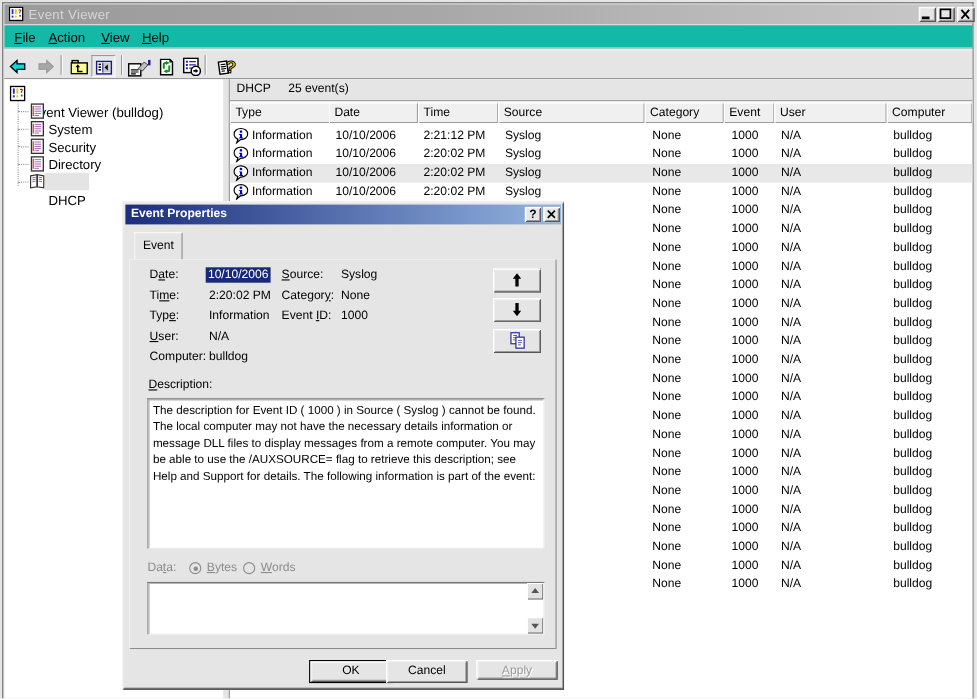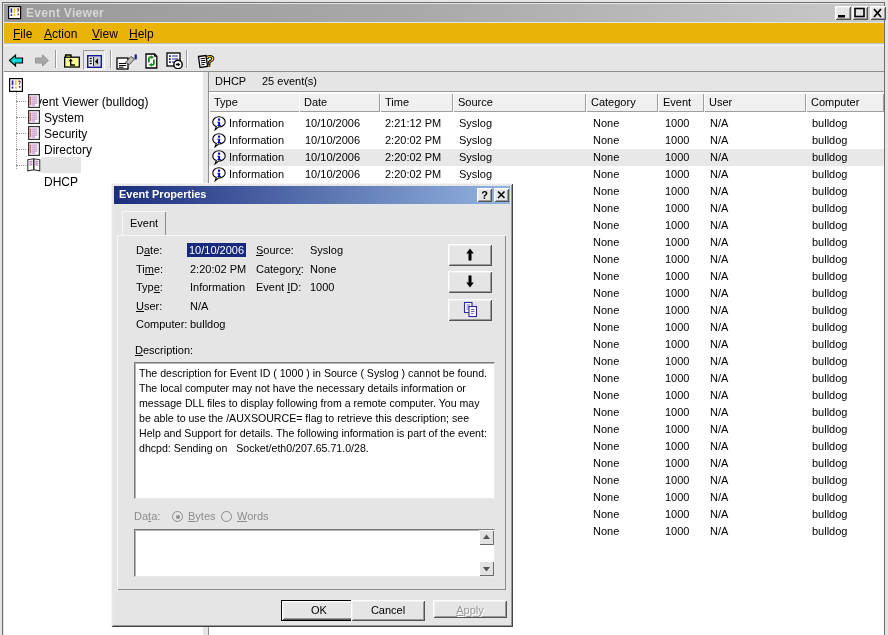--- a/index.html
+++ b/index.html
@@ -1,24 +1,24 @@
 <!DOCTYPE html>
 <html><head><meta charset="utf-8"><title>Event Viewer</title><style>
 *{margin:0;padding:0;box-sizing:border-box}
 html,body{width:888px;height:635px;overflow:hidden}
 body{position:relative;background:#e5e5e5;font-family:"Liberation Sans",sans-serif;font-size:11px;color:#000}
 .abs{position:absolute}
 
 .frame{position:absolute;left:2px;top:2px;right:3px;bottom:0;border:1px solid #6e6e6e;border-bottom:none}
 
 .tbar{position:absolute;left:4px;top:4px;width:880px;height:18px;background:linear-gradient(90deg,#9a9a9a 0%,#a8a8a8 45%,#c9c9c9 100%)}
-.tbar .ttext{position:absolute;left:22px;top:2px;font-size:12px;font-weight:bold;color:#d6d6d6;letter-spacing:0.3px}
+.tbar .ttext{position:absolute;left:22px;top:2px;font-size:12px;font-weight:normal;color:#d6d6d6;letter-spacing:0.3px}
 .capbtn{position:absolute;top:6px;width:16px;height:14px;background:#e5e5e5;box-shadow:inset 1px 1px 0 #fff,inset -1px -1px 0 #555,inset 2px 2px 0 #efefef,inset -2px -2px 0 #9a9a9a}
 
-.menu{position:absolute;left:4px;top:23px;width:880px;height:21px;background:#eab308}
+.menu{position:absolute;left:4px;top:23px;width:880px;height:21px;background:#14b8a6}
 .menu span{position:absolute;top:4px;font-size:12px}
 
 .tools{position:absolute;left:4px;top:45px;width:880px;height:27px;background:#e5e5e5;border-top:1px solid #f2f2f2}
 .tsep{position:absolute;top:4px;width:2px;height:18px;border-left:1px solid #9a9a9a;border-right:1px solid #fff}
 
 .treepane{position:absolute;left:4px;top:72px;width:199px;height:563px;background:#fff}
 .rightpane{position:absolute;left:209px;top:72px;width:675px;height:563px;background:#fff}
 .ctop{position:absolute;left:4px;top:71px;width:880px;height:1px;background:#8e8e8e}
 .split{position:absolute;left:203px;top:72px;width:6px;height:563px;background:#e5e5e5;border-right:1px solid #8e8e8e}
 
@@ -459,24 +459,23 @@
 <div class="dlgbtn" style="left:337px;top:116px;width:44px;height:22px"><svg width="44" height="22" viewBox="0 0 44 22">
         <rect x="16.5" y="3.5" width="7.5" height="10" fill="#fff" stroke="#2a2a9a" stroke-width="1.1"></rect>
         <path d="M18.5 6 H22 M18.5 8 H22 M18.5 10 H21" stroke="#2a2a9a" stroke-width="0.7"></path>
         <rect x="21" y="7.5" width="7.5" height="10" fill="#fff" stroke="#2a2a9a" stroke-width="1.1"></rect>
         <path d="M23 10.5 H26.5 M23 12.5 H26.5 M23 14.5 H25.5" stroke="#2a2a9a" stroke-width="0.7"></path>
       </svg></div>
 <div class="fld" style="left:24px;top:161px"><u>D</u>escription:</div>
 <div class="descbox">
       <div style="position:absolute;left:4px;top:4px">The description for Event ID ( 1000 ) in Source ( Syslog ) cannot be found.</div>
       <div style="position:absolute;left:4px;top:19px">The local computer may not have the necessary details information or</div>
-      <div style="position:absolute;left:4px;top:34px">message DLL files to display following from a remote computer. You may</div>
+      <div style="position:absolute;left:4px;top:34px">message DLL files to display messages from a remote computer. You may</div>
       <div style="position:absolute;left:4px;top:49px">be able to use the /AUXSOURCE= flag to retrieve this description; see</div>
       <div style="position:absolute;left:4px;top:64px">Help and Support for details. The following information is part of the event:</div>
-      <div style="position:absolute;left:4px;top:79px">dhcpd: Sending on&nbsp;&nbsp; Socket/eth0/207.65.71.0/28.</div>
     </div>
 <div class="fld gray" style="left:23px;top:327px">Da<u>t</u>a:</div>
 <div class="abs" style="left:61px;top:328px;width:11px;height:11px;border-radius:50%;border:1px solid #8c8c8c;background:#e5e5e5">
       <div style="position:absolute;left:2.5px;top:2.5px;width:4px;height:4px;border-radius:50%;background:#8c8c8c"></div>
     </div>
 <div class="fld gray" style="left:77px;top:327px"><u>B</u>ytes</div>
 <div class="abs" style="left:110px;top:328px;width:11px;height:11px;border-radius:50%;border:1px solid #8c8c8c;background:#e5e5e5"></div>
 <div class="fld gray" style="left:126px;top:327px"><u>W</u>ords</div>
 <div class="databox">
 <div class="sbtn" style="right:0px;top:0px"><svg width="15" height="15">

